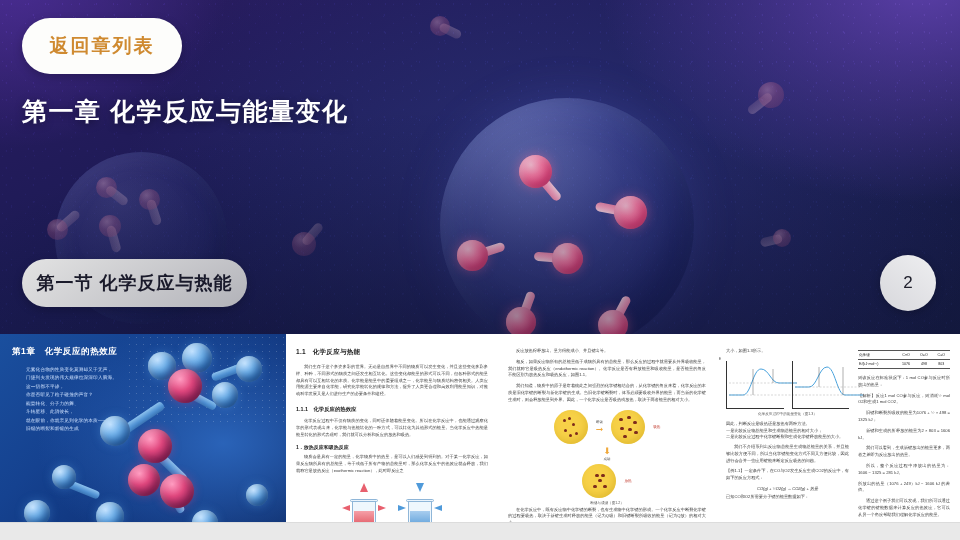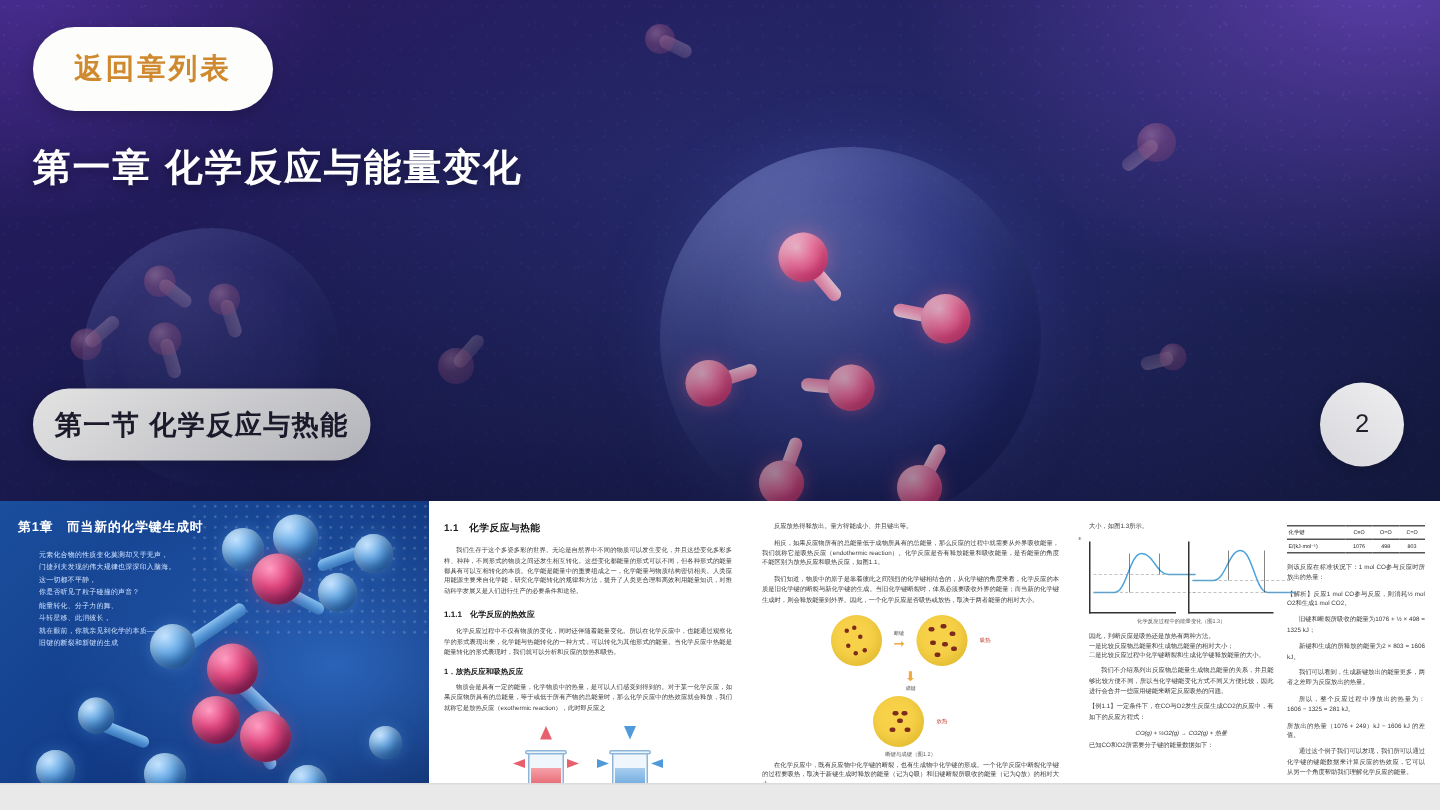--- a/index.html
+++ b/index.html
@@ -221,21 +221,21 @@
 
     <div class="pill page-badge">
       <span>2</span>
     </div>
   </div>
 
   <div class="doc-strip">
 
     <div class="page cover">
       <div class="dots"></div>
-      <div class="ctitle">第1章　而当新的化学键生成时</div>
+      <div class="ctitle">第1章　化学反应的热效应</div>
       <div class="cpoem" style="white-space:pre-line;">元素化合物的性质变化莫测却又于无声，
 门捷列夫发现的伟大规律也深深印入脑海。
 这一切都不平静，
 你是否听见了粒子碰撞的声音？
 能量转化、分子力的舞、
 斗转星移、此消彼长，
 就在眼前，你就亲见到化学的本质——
 旧键的断裂和新键的生成</div>
 
       <div class="stick" style="left:175px;top:48px;width:46px;height:8px;transform:rotate(28deg);"></div>

